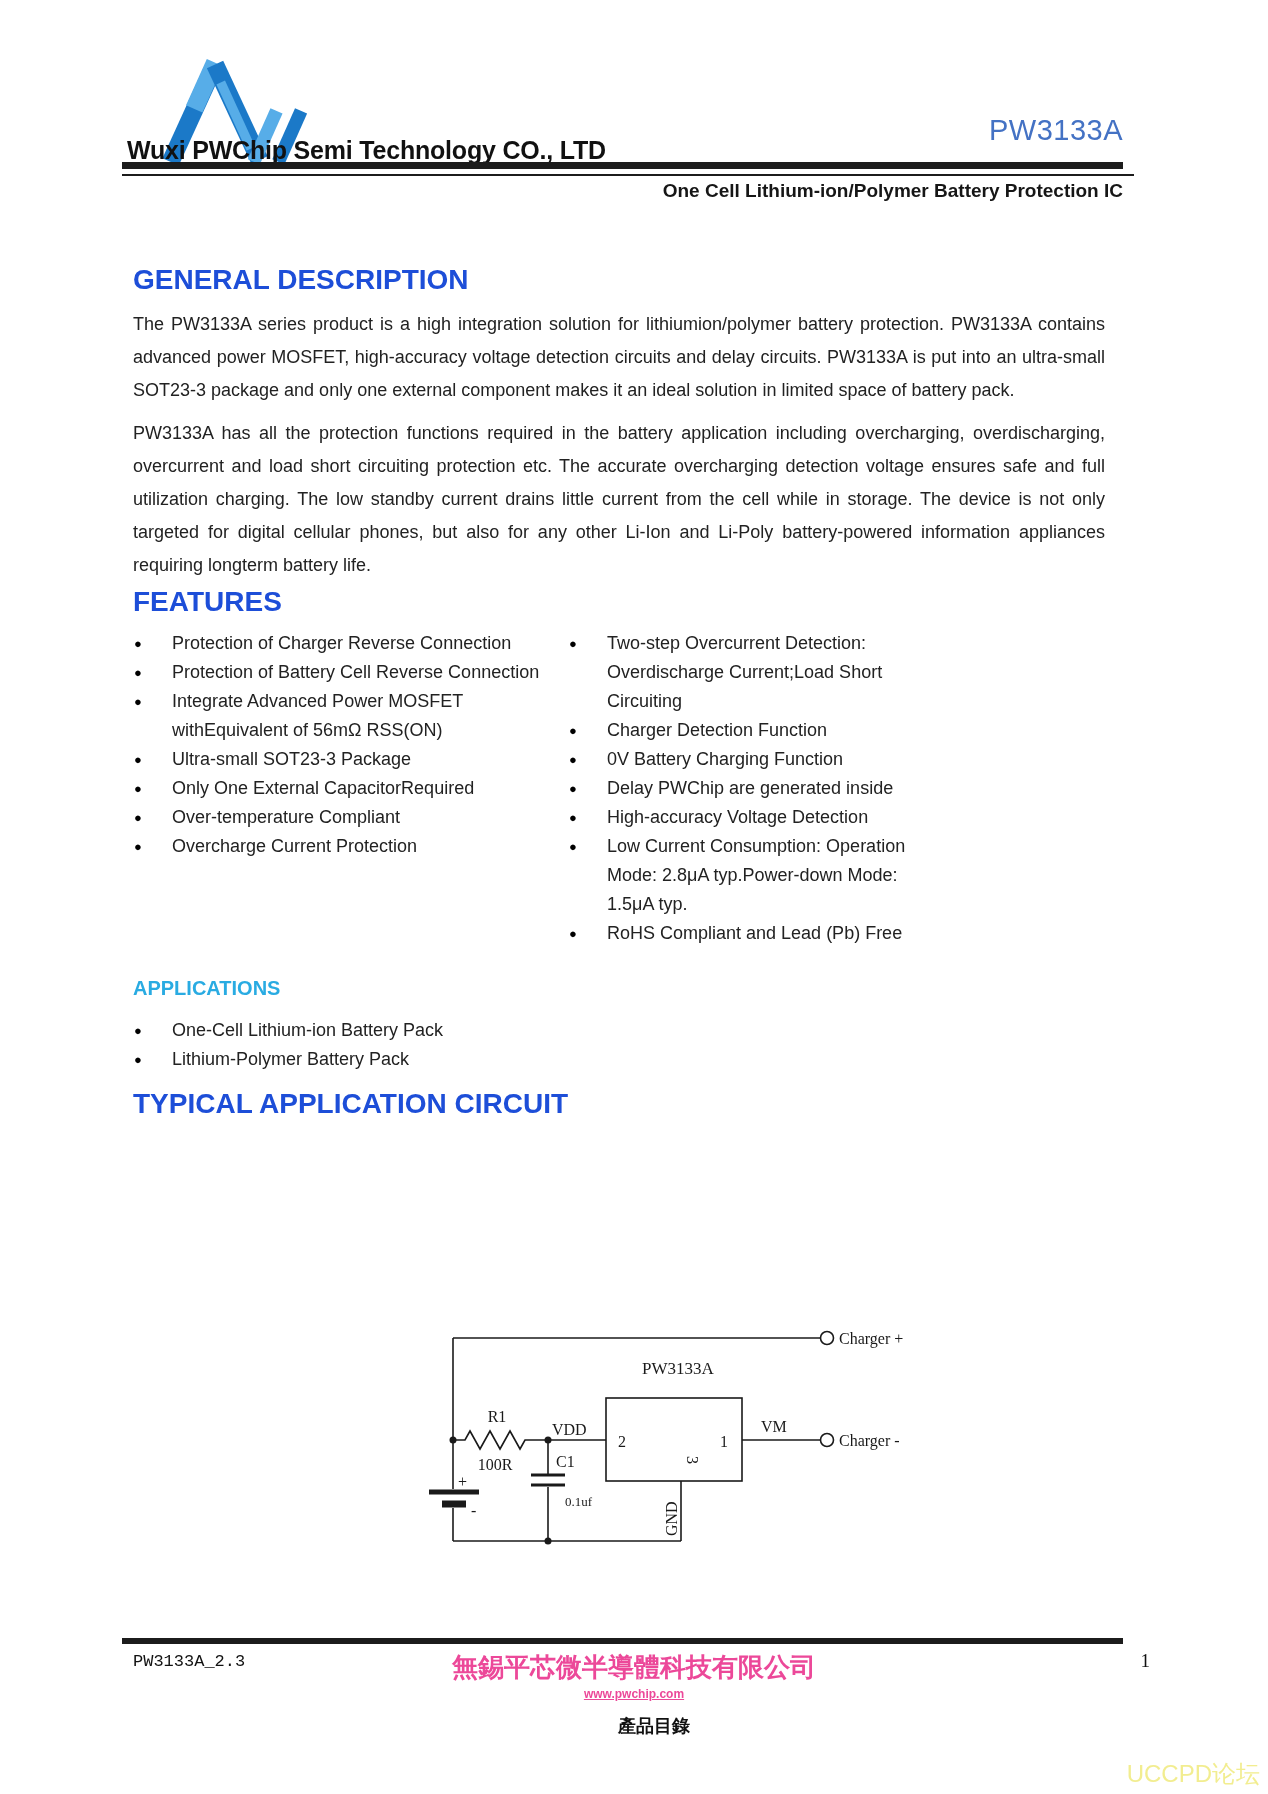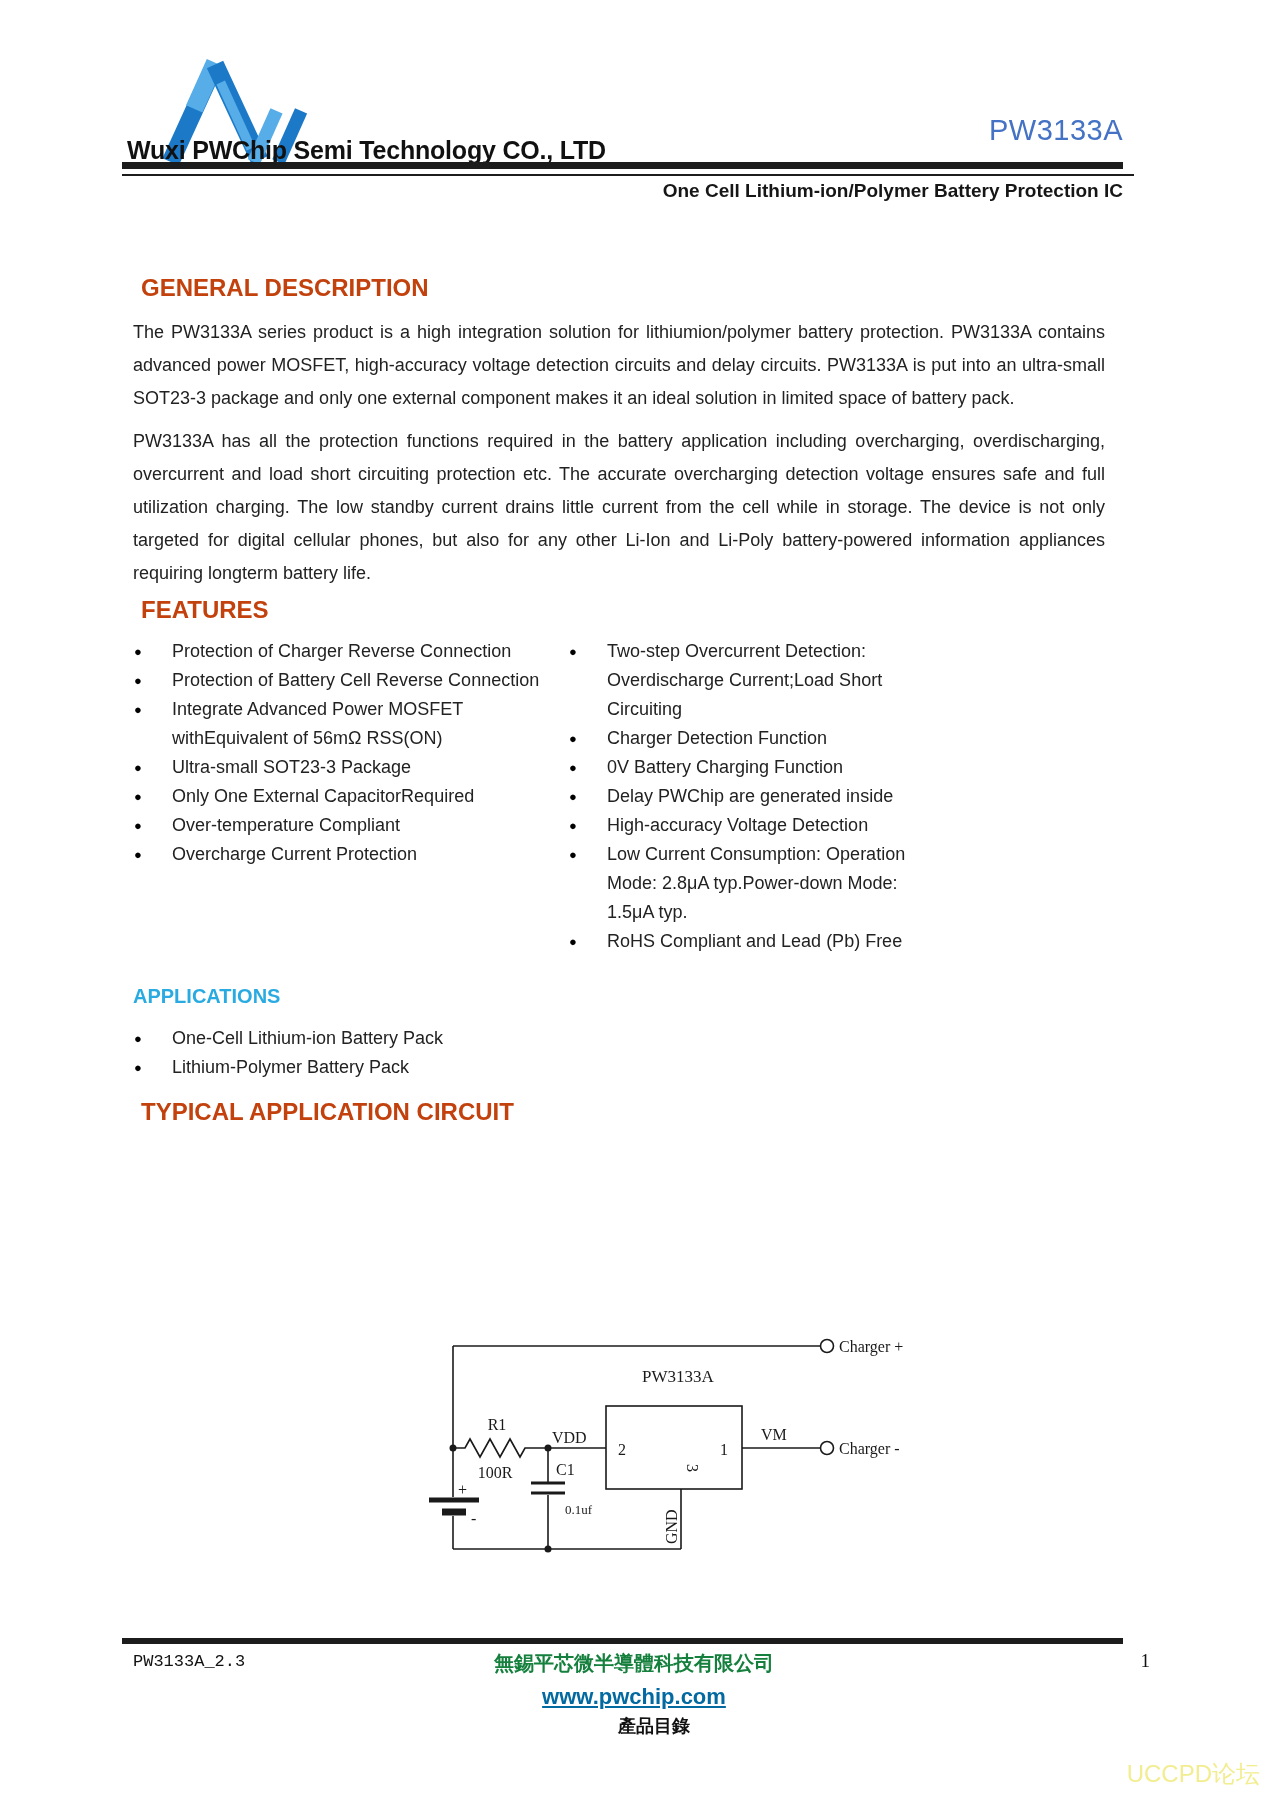--- a/index.html
+++ b/index.html
@@ -13,45 +13,45 @@
   }
   
   .logo-mark{position:absolute;left:157px;top:56px;width:152px;height:104px;overflow:visible;}
   .wordmark{position:absolute;left:127px;top:136px;font-size:25px;font-weight:600;letter-spacing:-0.2px;color:#111;white-space:nowrap;}
   .product-code{position:absolute;right:145px;top:114px;font-size:29px;color:#4472c4;letter-spacing:0.5px;}
   .rule-thick{position:absolute;left:122px;top:162px;width:1001px;height:7px;background:#1c1c1c;}
   .rule-thin{position:absolute;left:122px;top:174px;width:1012px;height:2px;background:#1c1c1c;}
   .subtitle{position:absolute;right:145px;top:180px;font-size:19px;font-weight:bold;color:#161616;white-space:nowrap;}
   
   .content{position:absolute;left:133px;top:266px;width:972px;}
-  .h-major{font-size:24px;font-weight:bold;color:#c2410c;margin:8px;line-height:28px;}
+  .h-major{font-size:28px;font-weight:bold;color:#1d4ed8;margin:0;line-height:28px;}
   .h-minor{font-size:20px;font-weight:bold;color:#29abe2;margin:0;line-height:24px;}
   .para{font-size:18px;line-height:33px;text-align:justify;margin:0;color:#222;}
   .para.first{margin-top:14px;}
   .para.second{margin-top:10px;}
   #features-title{margin-top:6px;}
   .feat-cols{display:flex;margin-top:13px;}
   .feat-col-left{width:435px;flex:none;}
   .feat-col-right{width:380px;flex:none;}
   .feat-item{position:relative;padding-left:39px;font-size:18px;line-height:29px;color:#222;}
   .bullet{position:absolute;left:1px;top:0;font-size:13px;line-height:29px;color:#000;}
   #applications-title{margin-top:28px;}
   .app-list{margin-top:16px;}
   #circuit-title{margin-top:16px;}
   .circuit-svg{display:block;margin:200px 0 0 292px;}
   .circuit-svg text{font-family:"Liberation Serif", serif;font-size:16px;fill:#1a1a1a;}
   .circuit-svg .small{font-size:13px;}
   .circuit-svg .icname{font-size:17px;}
   
   .footer-rule{position:absolute;left:122px;top:1638px;width:1001px;height:6px;background:#1c1c1c;}
   .doc-version{position:absolute;left:133px;top:1652px;font-family:"Liberation Mono", monospace;font-size:17px;color:#111;}
-  .company-cn{position:absolute;left:0;top:1650px;width:1268px;text-align:center;font-size:20px;font-weight:bold;color:#15803d;}
+  .company-cn{position:absolute;left:0;top:1650px;width:1268px;text-align:center;font-size:26px;font-weight:bold;color:#ec4899;}
   .page-number{position:absolute;right:118px;top:1650px;font-family:"Liberation Serif", serif;font-size:19px;color:#111;}
   .site-link{position:absolute;left:0;top:1684px;width:1268px;text-align:center;}
-  .site-link a{color:#0369a1;font-size:22px;font-weight:600;text-decoration:underline;}
+  .site-link a{color:#ec4899;font-size:12px;font-weight:600;text-decoration:underline;}
   .catalog{position:absolute;left:0;top:1714px;width:1268px;text-align:center;font-size:18px;font-weight:600;color:#111;padding-left:20px;}
   .watermark{position:absolute;right:8px;bottom:4px;font-size:24px;color:#f2ed90;font-weight:500;}
 </style>
 </head>
 <body>
 
 <div id="page">
 
   <svg class="logo-mark" viewBox="0 0 152 110" aria-hidden="true">
     <g fill="none" stroke-linecap="butt">

